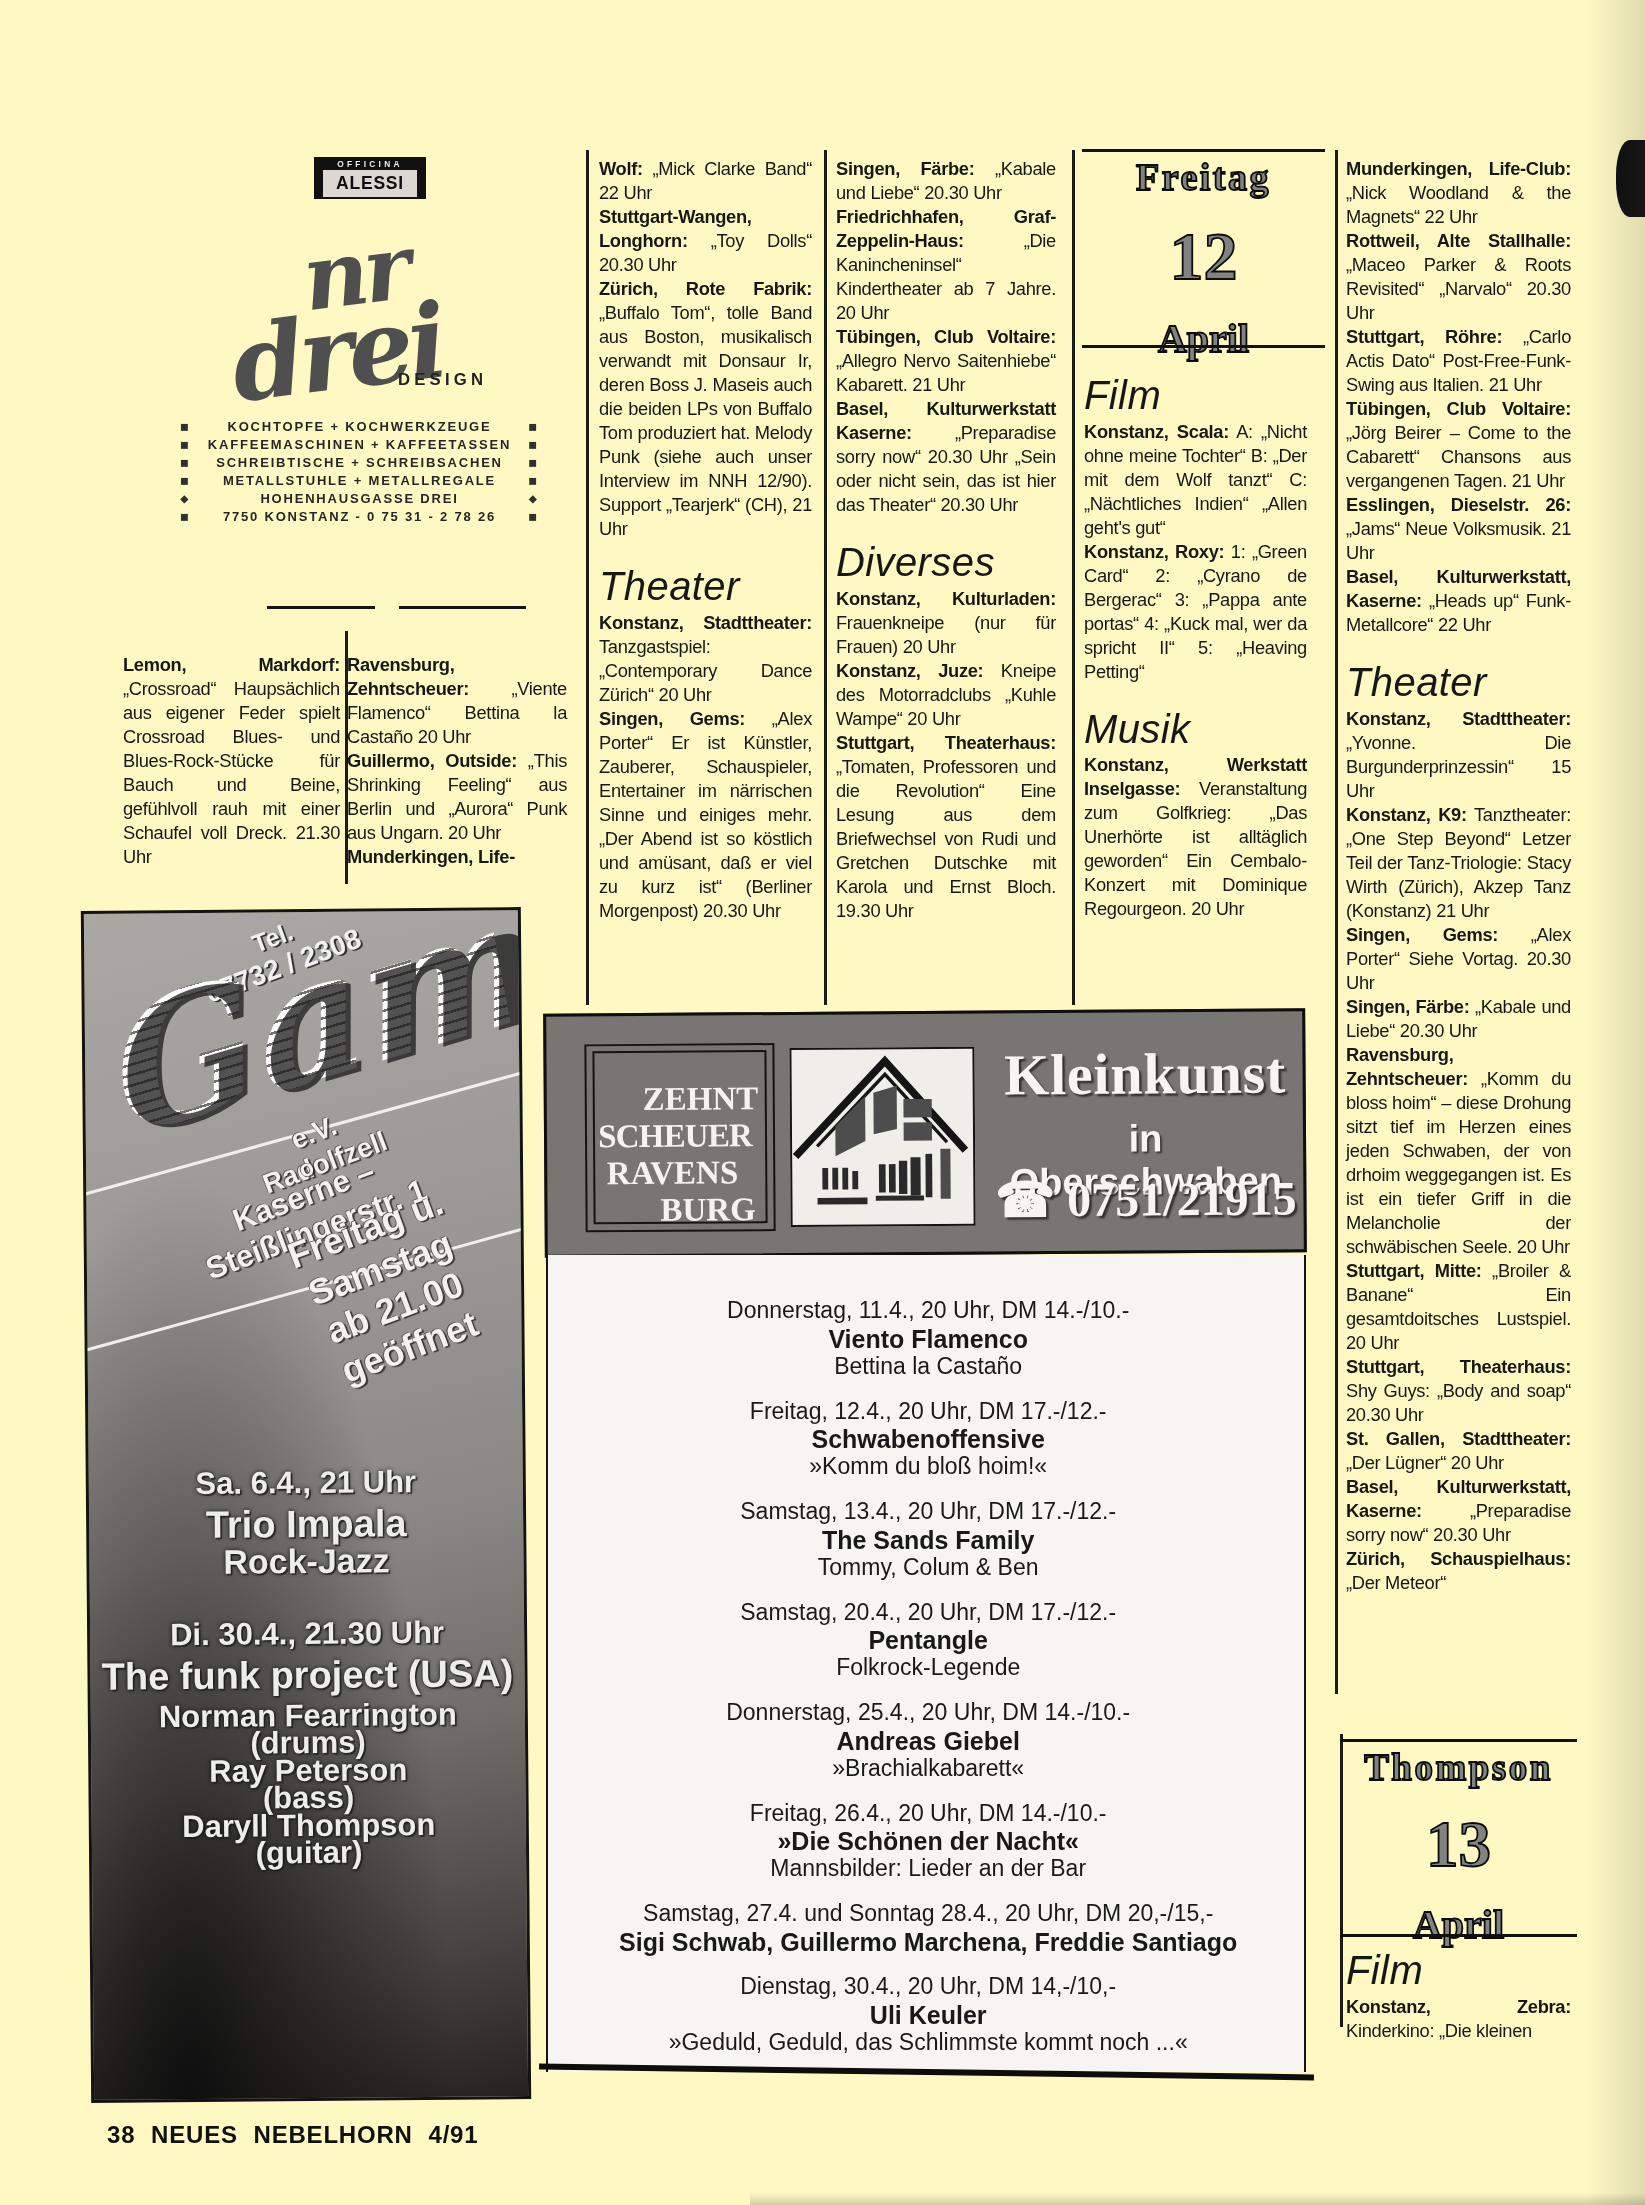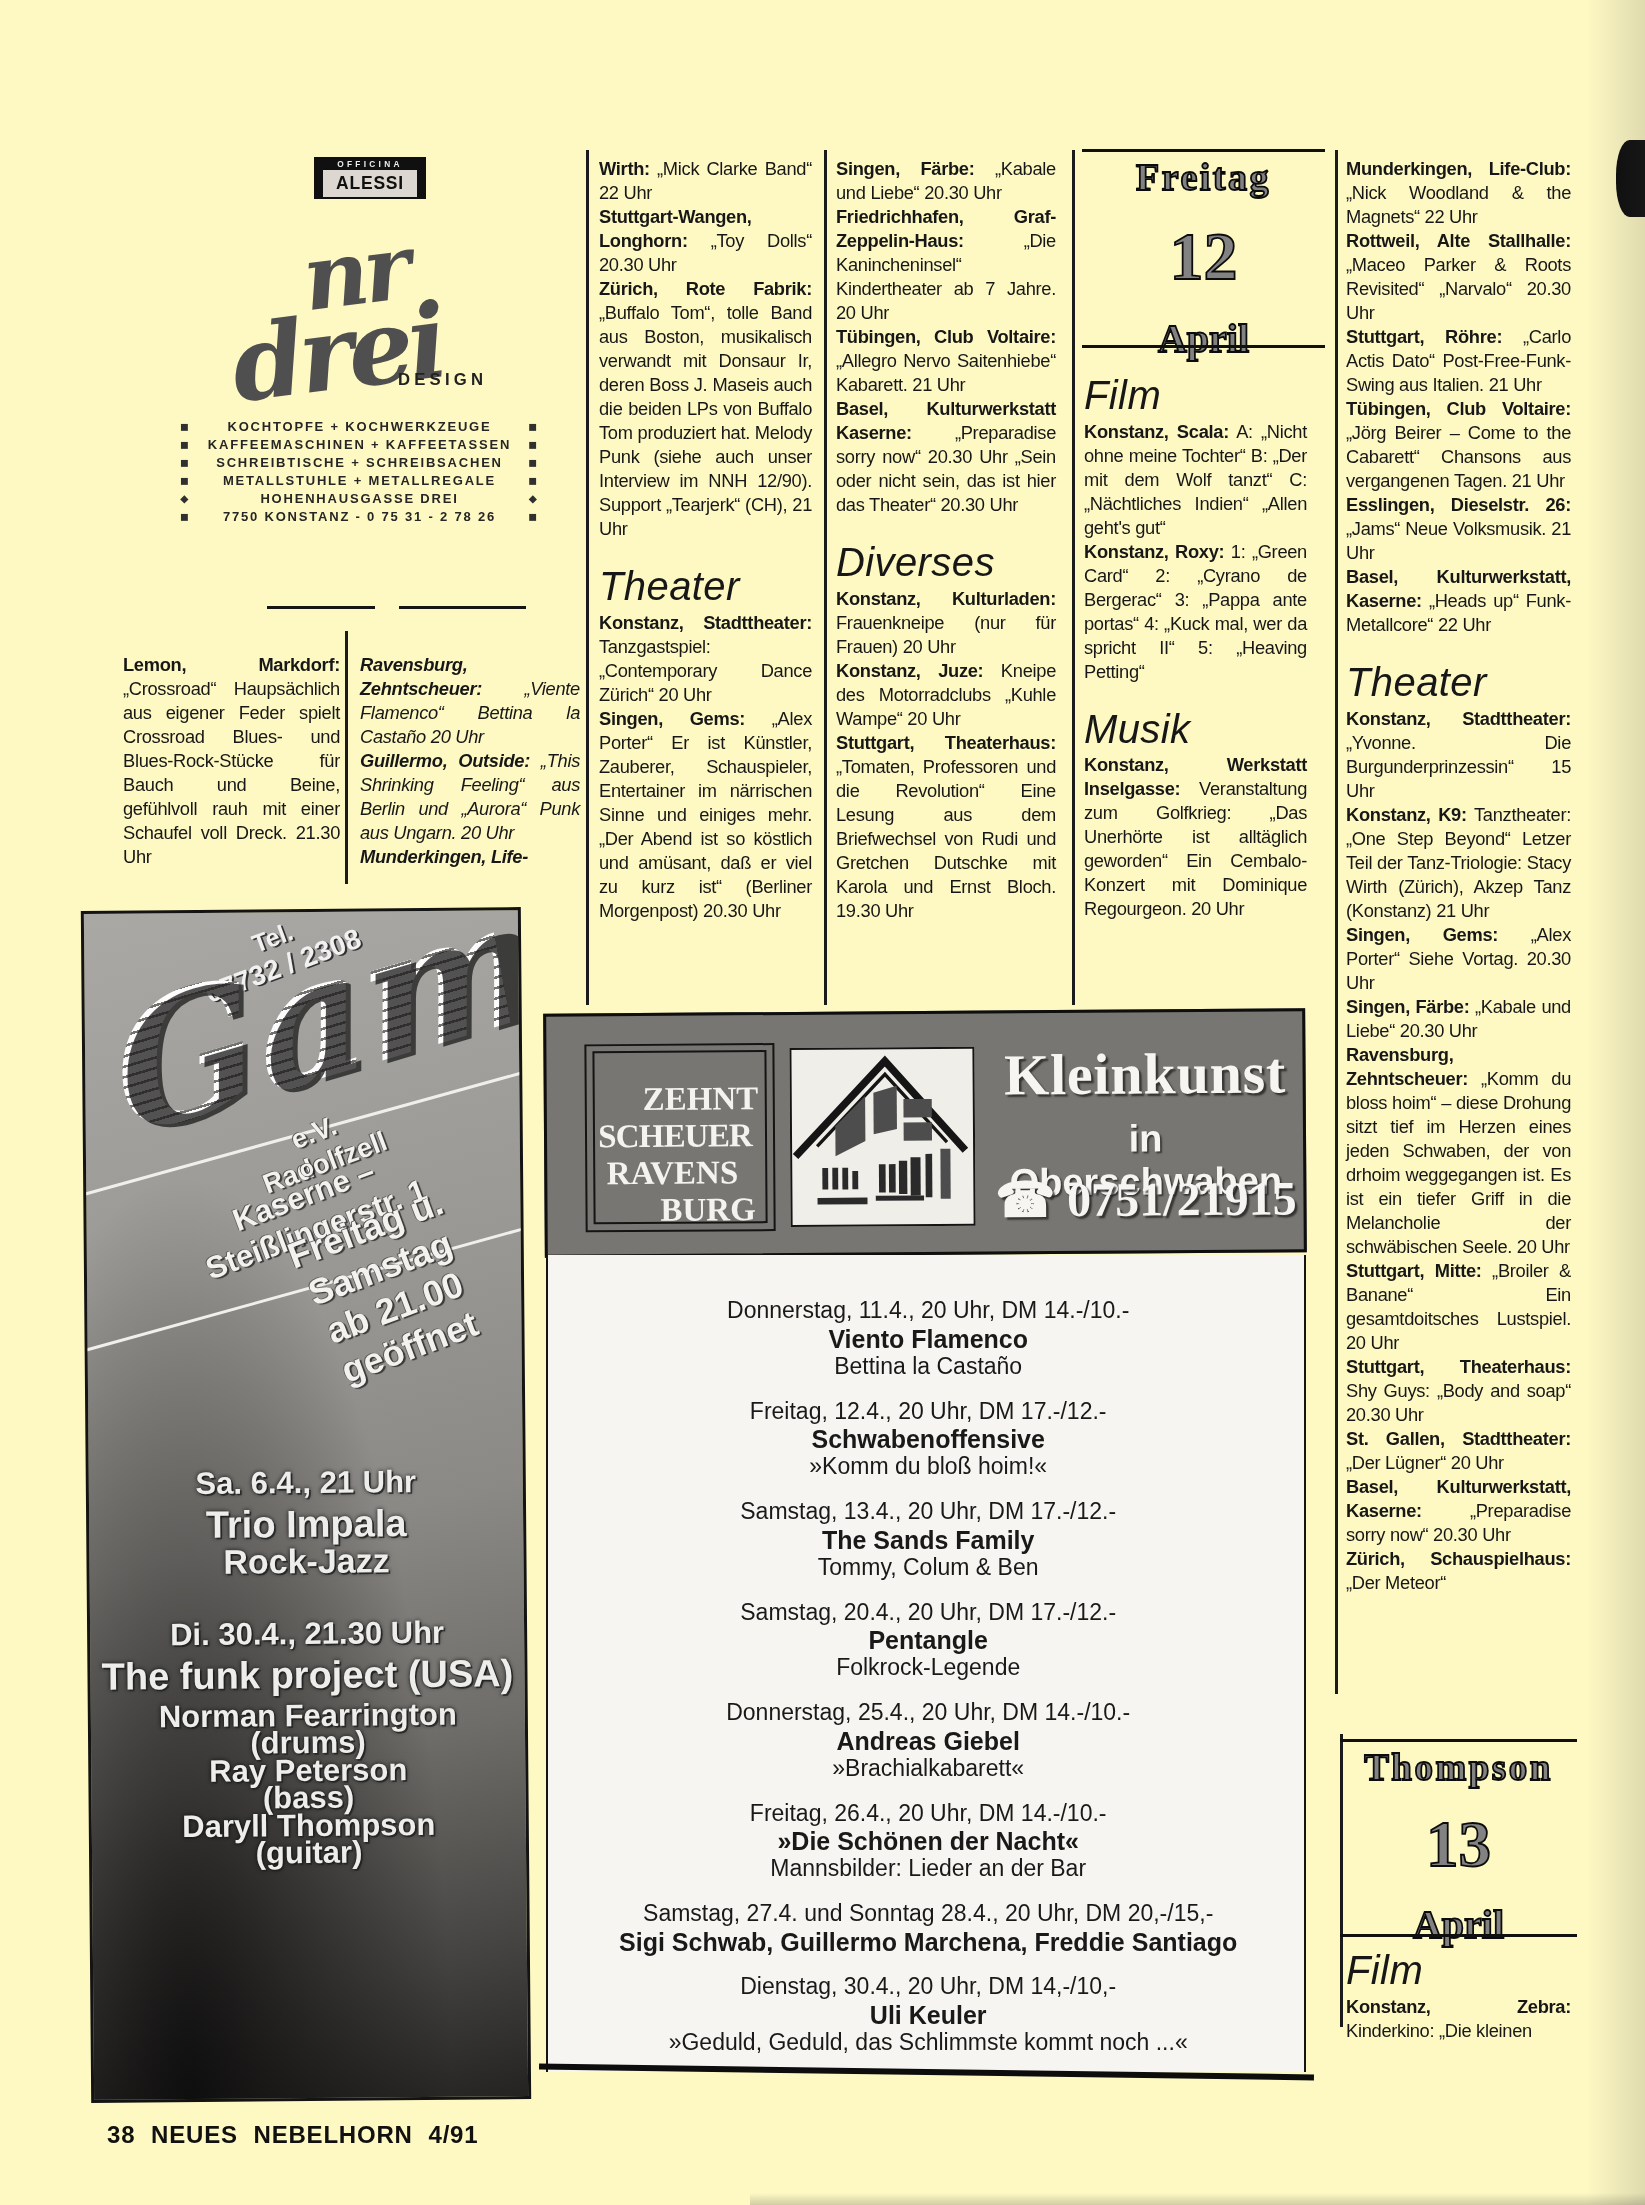--- a/index.html
+++ b/index.html
@@ -171,27 +171,27 @@
         <span class="al-t">7750 KONSTANZ - 0 75 31 - 2 78 26</span>
         <span class="al-g">◼</span>
       </div>
     </div>
   <div class="al-dash" style="left:267px; top:606px; width:108px;"></div>
   <div class="al-dash" style="left:399px; top:606px; width:127px;"></div>
 
   <div class="tcol" style="left:123px; top:653px; width:217px;">
       <p class="entry"><span class="venue">Lemon, Markdorf:</span> „Crossroad“ Haupsächlich aus eigener Feder spielt Crossroad Blues- und Blues-Rock-Stücke für Bauch und Beine, gefühlvoll rauh mit einer Schaufel voll Dreck. 21.30 Uhr</p>
     </div>
-  <div class="tcol" style="left:360px; top:653px; width:220px;font-style:italic;">
+  <div class="tcol" style="left:347px; top:653px; width:220px;">
       <p class="entry"><span class="venue">Ravensburg, Zehntscheuer:</span> „Viente Flamenco“ Bettina la Castaño 20 Uhr</p>
       <p class="entry"><span class="venue">Guillermo, Outside:</span> „This Shrinking Feeling“ aus Berlin und „Aurora“ Punk aus Ungarn. 20 Uhr</p>
       <p class="entry"><span class="venue">Munderkingen, Life-</span></p>
     </div>
   <div class="tcol" style="left:599px; top:157px; width:213px;">
-      <p class="entry"><span class="venue">Wirth:</span> „Mick Clarke Band“ 22 Uhr</p>
+      <p class="entry"><span class="venue">Wolf:</span> „Mick Clarke Band“ 22 Uhr</p>
       <p class="entry"><span class="venue">Stuttgart-Wangen, Longhorn:</span> „Toy Dolls“ 20.30 Uhr</p>
       <p class="entry"><span class="venue">Zürich, Rote Fabrik:</span> „Buffalo Tom“, tolle Band aus Boston, musikalisch verwandt mit Donsaur Ir, deren Boss J. Maseis auch die beiden LPs von Buffalo Tom produziert hat. Melody Punk (siehe auch unser Interview im NNH 12/90). Support „Tearjerk“ (CH), 21 Uhr</p>
       <div class="sechead">Theater</div>
       <p class="entry"><span class="venue">Konstanz, Stadttheater:</span> Tanzgastspiel: „Contemporary Dance Zürich“ 20 Uhr</p>
       <p class="entry"><span class="venue">Singen, Gems:</span> „Alex Porter“ Er ist Künstler, Zauberer, Schauspieler, Entertainer im närrischen Sinne und einiges mehr. „Der Abend ist so köstlich und amüsant, daß er viel zu kurz ist“ (Berliner Morgenpost) 20.30 Uhr</p>
     </div>
   <div class="tcol" style="left:836px; top:157px; width:220px;">
       <p class="entry"><span class="venue">Singen, Färbe:</span> „Kabale und Liebe“ 20.30 Uhr</p>
       <p class="entry"><span class="venue">Friedrichhafen, Graf-Zeppelin-Haus:</span> „Die Kanincheninsel“ Kindertheater ab 7 Jahre. 20 Uhr</p>
       <p class="entry"><span class="venue">Tübingen, Club Voltaire:</span> „Allegro Nervo Saitenhiebe“ Kabarett. 21 Uhr</p>

